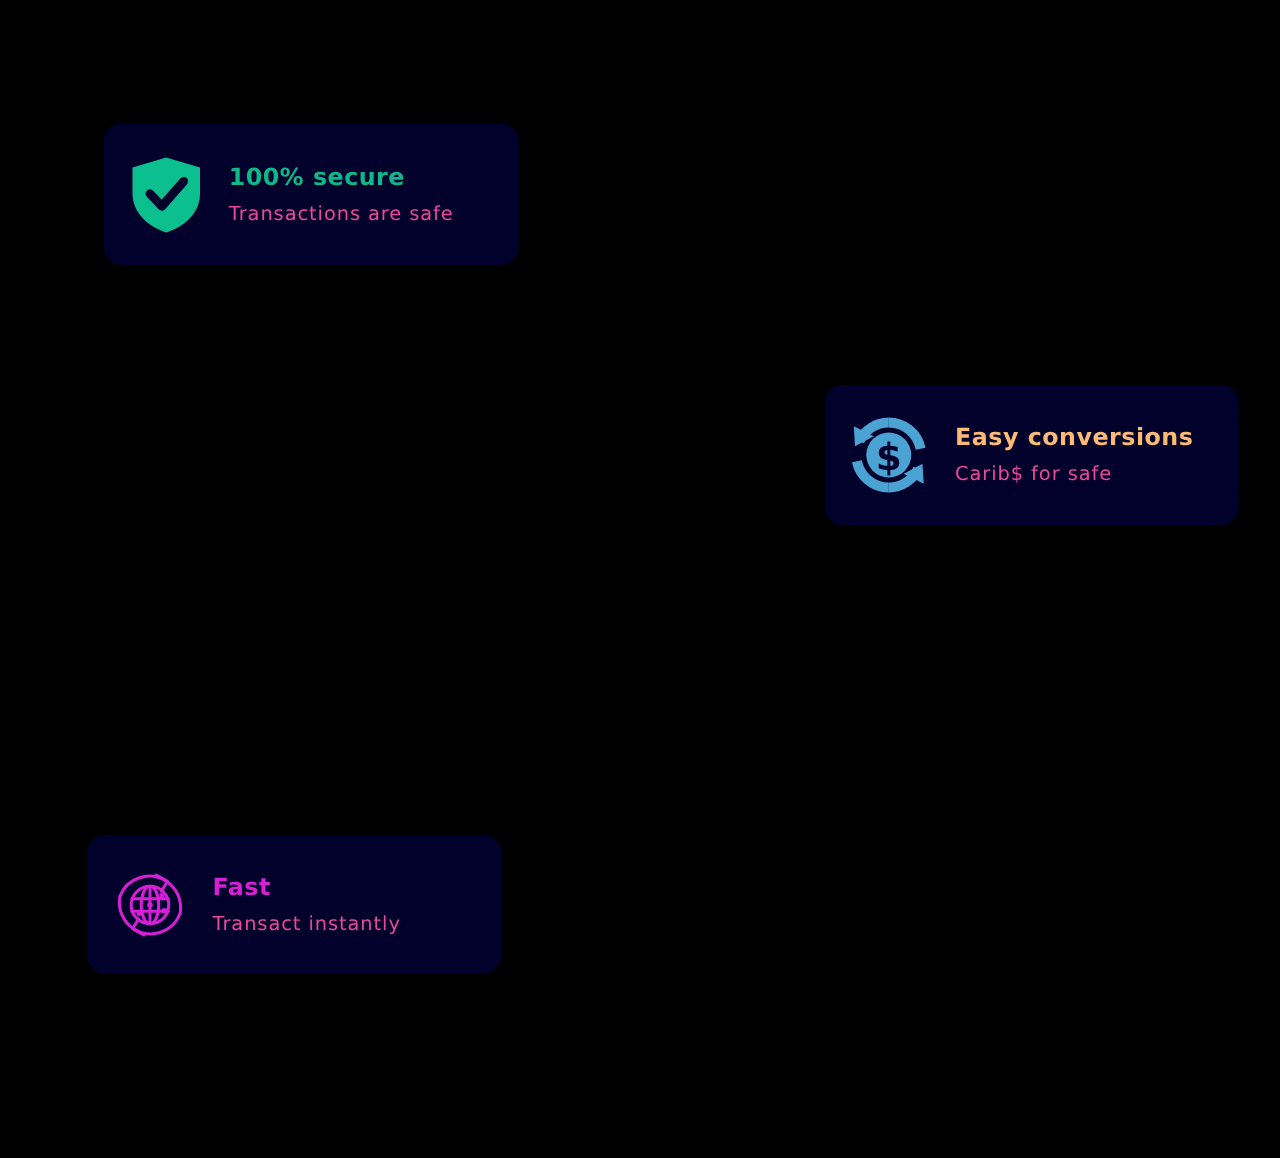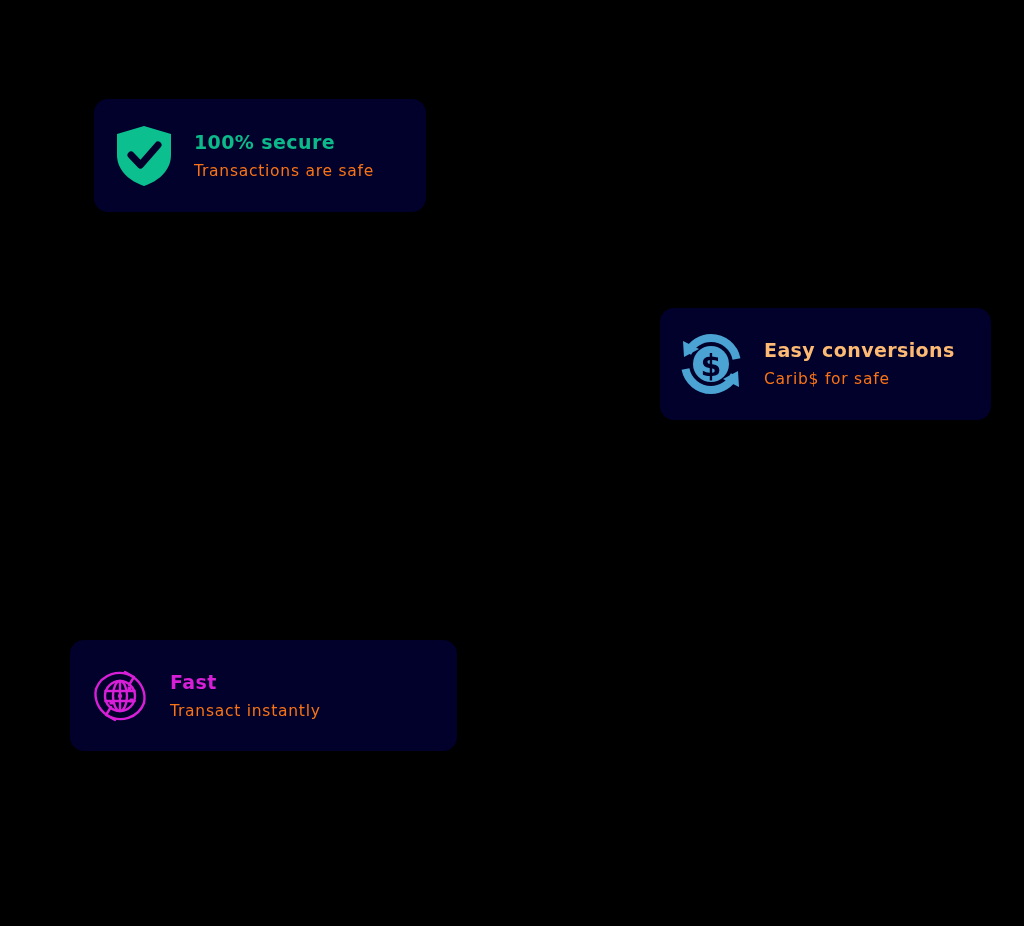--- a/index.html
+++ b/index.html
@@ -28,37 +28,37 @@
     position: absolute;
     display: flex;
     flex-direction: row;
     align-items: center;
     box-sizing: border-box;
     background: #02012b;
     border-radius: 14px;
   }
 
   .card-secure {
-    left: 94px;
+    left: 83px;
     top: 99px;
     width: 332px;
     height: 113px;
     padding: 0 18px 0 22px;
   }
   .card-conversions {
     left: 660px;
     top: 308px;
     width: 331px;
     height: 112px;
     padding: 0 18px 0 20px;
   }
   .card-fast {
     left: 70px;
-    top: 640px;
-    width: 387px;
+    top: 668px;
+    width: 331px;
     height: 111px;
     padding: 0 18px 0 22px;
   }
 
   .card-icon {
     flex: 0 0 auto;
     display: flex;
     align-items: center;
     justify-content: center;
   }
@@ -79,21 +79,21 @@
     letter-spacing: 0.4px;
     line-height: 1.25;
     margin: 0 0 7px 0;
     white-space: nowrap;
   }
   .card-subtitle {
     font-size: 15.5px;
     font-weight: normal;
     letter-spacing: 0.75px;
     line-height: 1.2;
-    color: #f97316;
+    color: #ec4899;
     margin: 0;
     white-space: nowrap;
   }
 
   .title-secure      { color: #0bb98a; }
   .title-conversions { color: #fdba74; }
   .title-fast        { color: #d61fd6; }
 
   svg { display: block; overflow: visible; }
 </style>

